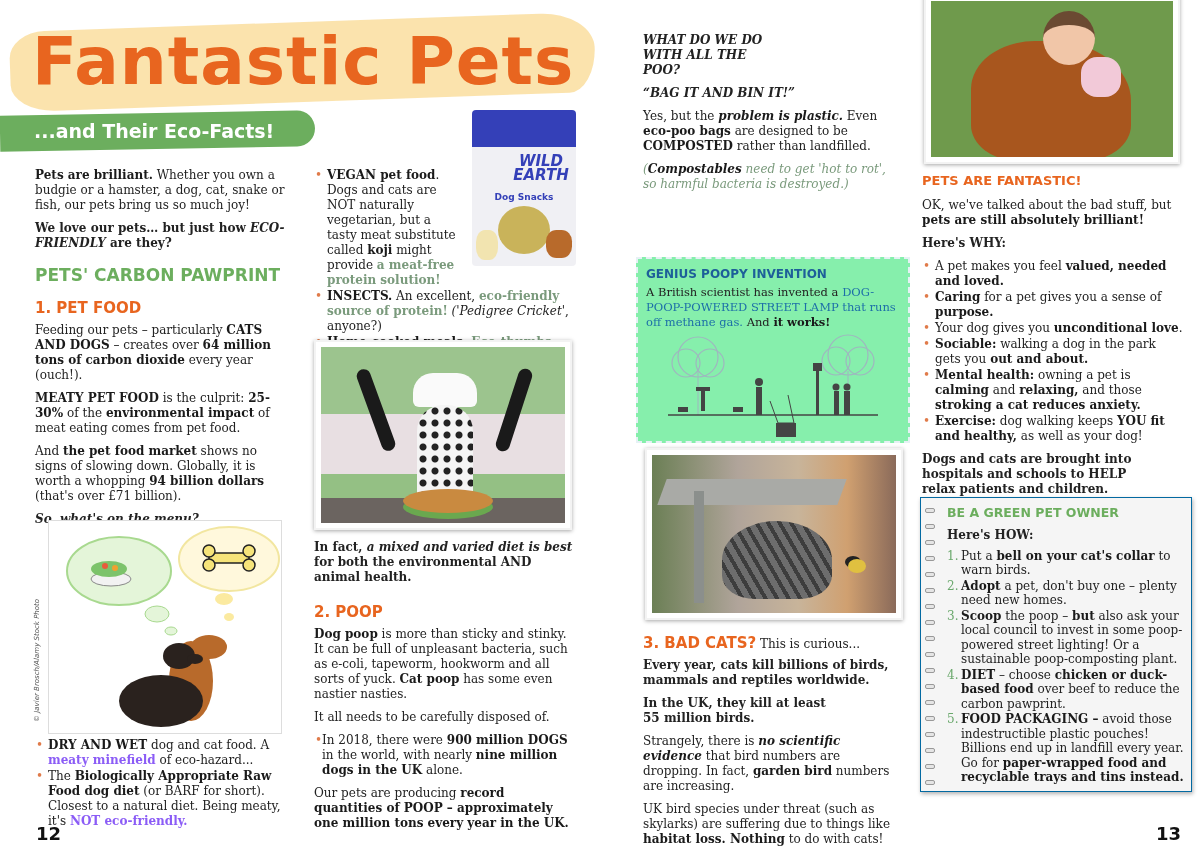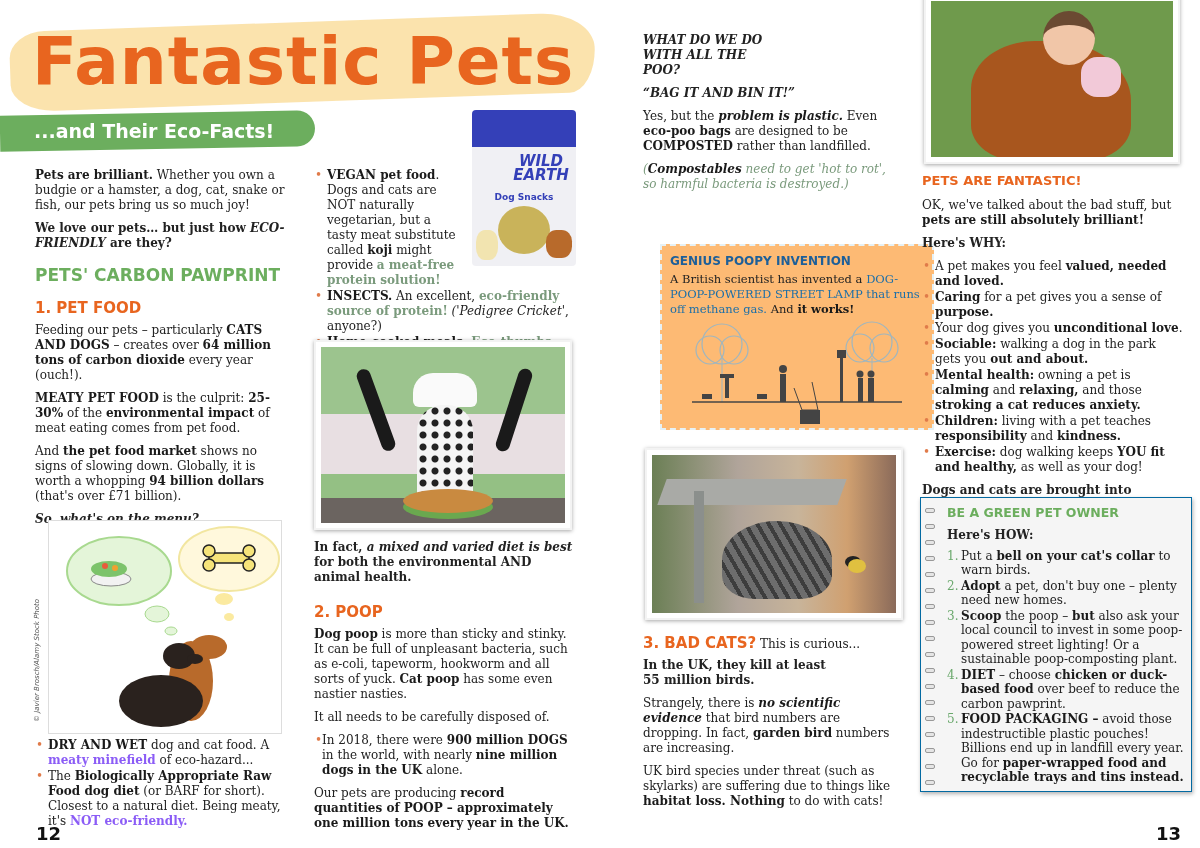--- a/index.html
+++ b/index.html
@@ -25,21 +25,21 @@
   .subtitle { position: absolute; left: 34px; top: 119px; font-family: "DejaVu Sans", sans-serif; font-weight: bold; font-size: 19px; line-height: 24px; color: #fff; }
 
   .sec-green { font-family: "DejaVu Sans", sans-serif; font-weight: bold; color: #6cae5e; font-size: 17px; line-height: 20px; }
   .sec-orange { font-family: "DejaVu Sans", sans-serif; font-weight: bold; color: #e8651f; font-size: 15px; line-height: 18px; }
 
   .photo { position: absolute; background: #fff; border: 2px solid #f3f3f3; box-shadow: 0 1px 4px rgba(0,0,0,.35); padding: 5px; }
   .photo .inner { width: 100%; height: 100%; position: relative; overflow: hidden; }
 
   .pagenum { position: absolute; font-family: "DejaVu Sans", sans-serif; font-weight: bold; font-size: 18px; color: #111; }
 
-  .genius { position: absolute; left: 636px; top: 244px; width: 274px; height: 186px; background: #fdba74; border: 2px dashed #e6f1f5; margin-left: 24px; }
+  .genius { position: absolute; left: 636px; top: 257px; width: 274px; height: 186px; background: #86efac; border: 2px dashed #e6f1f5; }
   .genius h3 { font-family: "DejaVu Sans", sans-serif; color: #1d5f99; font-size: 12px; font-weight: bold; line-height: 14px; margin: 8px 0 4px 8px; }
   .genius p { margin: 0 6px 0 8px; font-size: 11.5px; line-height: 15px; }
 
   .notebook { position: absolute; left: 920px; top: 497px; width: 272px; height: 295px; background: #f5f5f5; box-shadow: 1px 2px 4px rgba(0,0,0,.3); border: 1px solid #0369a1; }
   .spiral { position: absolute; left: 4px; top: 10px; width: 14px; height: 280px; }
   .spiral span { display: block; width: 10px; height: 5px; border: 1px solid #999; border-radius: 2px; margin-bottom: 11px; background: #e5e5e5; }
   .notebook h3 { font-family: "DejaVu Sans", sans-serif; font-weight: bold; color: #6cae5e; font-size: 12.5px; margin: 7px 0 6px 26px; }
   .nb-body { position: absolute; left: 26px; top: 30px; width: 240px; font-size: 12px; line-height: 14.5px; }
 </style>
 </head>
@@ -177,20 +177,21 @@
   <div class="inner" style="background:linear-gradient(90deg,#6b7f55 0%, #b0a49a 35%, #c8b49a 60%, #d0a070 80%, #8a6a5a 100%);">
     <div style="position:absolute; left:10px; top:24px; width:180px; height:26px; background:#a9aaa6; transform:skewX(-20deg);"></div>
     <div style="position:absolute; left:42px; top:36px; width:10px; height:112px; background:#8b8f8c;"></div>
     <div style="position:absolute; left:70px; top:66px; width:110px; height:78px; background:repeating-linear-gradient(60deg,#6d6d6d 0 6px, #3d3d3d 6px 10px); border-radius:50% 50% 30% 30%;"></div>
     <div style="position:absolute; left:196px; top:104px; width:18px; height:14px; background:#e0c040; border-radius:50%; box-shadow:-4px -4px 0 -1px #222;"></div>
   </div>
 </div>
 
 <div class="abs" style="left:643px; top:634px; width:255px;">
   <p style="margin-bottom:6px;"><span class="sec-orange">3. BAD CATS?</span><span> This is curious...</span></p>
+  <p style="font-weight:bold;">Every year, cats kill billions of birds, mammals and reptiles worldwide.</p>
   <p style="font-weight:bold; width:190px;">In the UK, they kill at least 55 million birds.</p>
   <p><span>Strangely, there is </span><b><i>no scientific evidence</i></b><span> that bird numbers are dropping. In fact, </span><b>garden bird</b><span> numbers are increasing.</span></p>
   <p><span>UK bird species under threat (such as skylarks) are suffering due to things like </span><b>habitat loss. Nothing</b><span> to do with cats!</span></p>
 </div>
 
 <div class="photo" style="left:924px; top:-6px; width:256px; height:170px;">
   <div class="inner" style="background:#6f9a4c;">
     <div style="position:absolute; left:40px; top:40px; width:160px; height:120px; background:#a8561e; border-radius:40% 50% 30% 30%;"></div>
     <div style="position:absolute; left:112px; top:10px; width:52px; height:54px; background:#f1c6a8; border-radius:50%; border-top:14px solid #6b4a32;"></div>
     <div style="position:absolute; left:150px; top:56px; width:40px; height:40px; background:#f2c9d8; border-radius:40%;"></div>
@@ -200,21 +201,20 @@
 <div class="abs" style="left:922px; top:172px; width:262px;">
   <div class="sec-orange" style="font-size:13px; margin-bottom:8px;">PETS ARE FANTASTIC!</div>
   <p><span>OK, we've talked about the bad stuff, but </span><b>pets are still absolutely brilliant!</b></p>
   <p style="font-weight:bold;">Here's WHY:</p>
   <ul class="bul" style="margin-bottom:8px;">
     <li><span>A pet makes you feel </span><b>valued, needed and loved.</b></li>
     <li><b>Caring</b><span> for a pet gives you a sense of </span><b>purpose.</b></li>
     <li><span>Your dog gives you </span><b>unconditional love</b><span>.</span></li>
     <li><b>Sociable:</b><span> walking a dog in the park gets you </span><b>out and about.</b></li>
     <li><b>Mental health:</b><span> owning a pet is </span><b>calming</b><span> and </span><b>relaxing,</b><span> and those </span><b>stroking a cat reduces anxiety.</b></li>
-    <li><b>Children:</b><span> living with a pet teaches </span><b>responsibility</b><span> and </span><b>kindness.</b></li>
     <li><b>Exercise:</b><span> dog walking keeps </span><b>YOU fit and healthy,</b><span> as well as your dog!</span></li>
   </ul>
   <p style="font-weight:bold; width:225px;">Dogs and cats are brought into hospitals and schools to HELP relax patients and children.</p>
 </div>
 
 <div class="notebook">
   <div class="spiral">
     <span></span>
       <span></span>
       <span></span>

